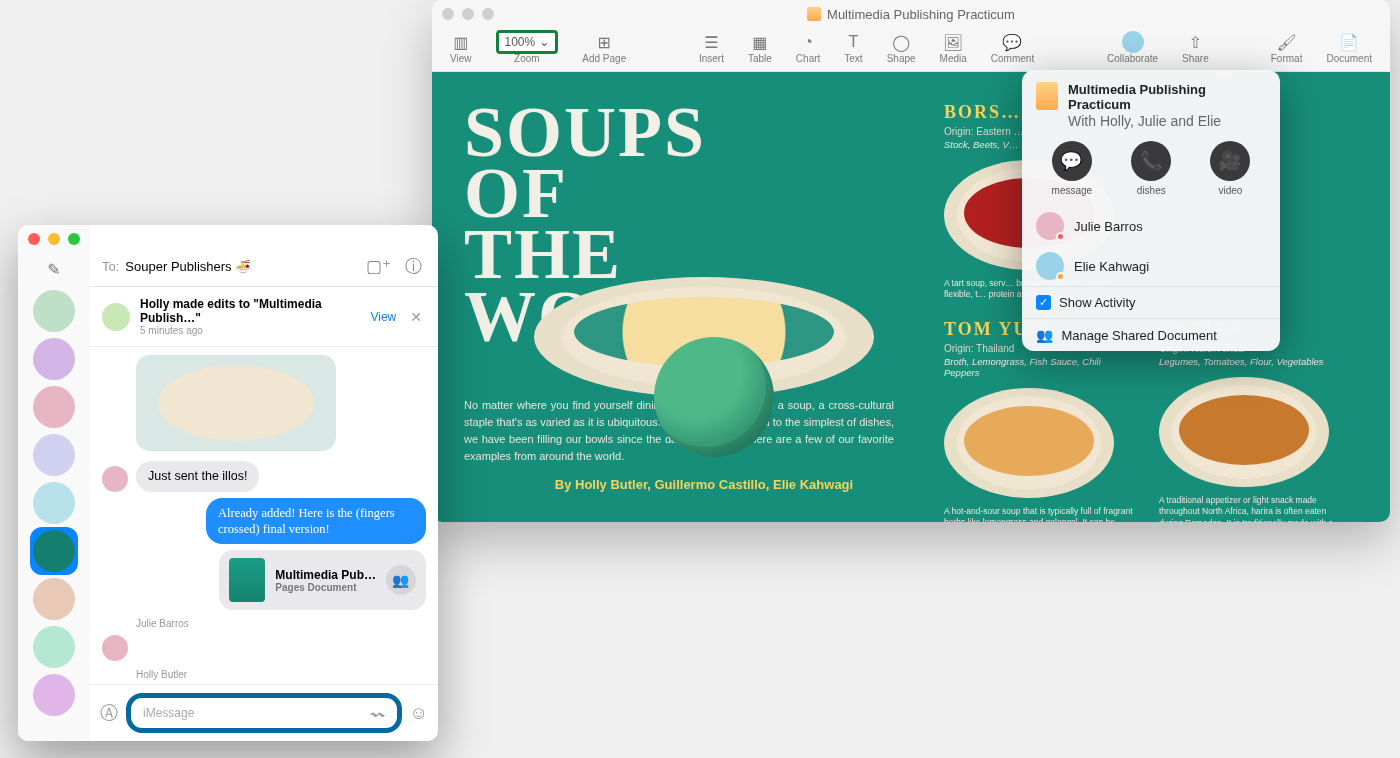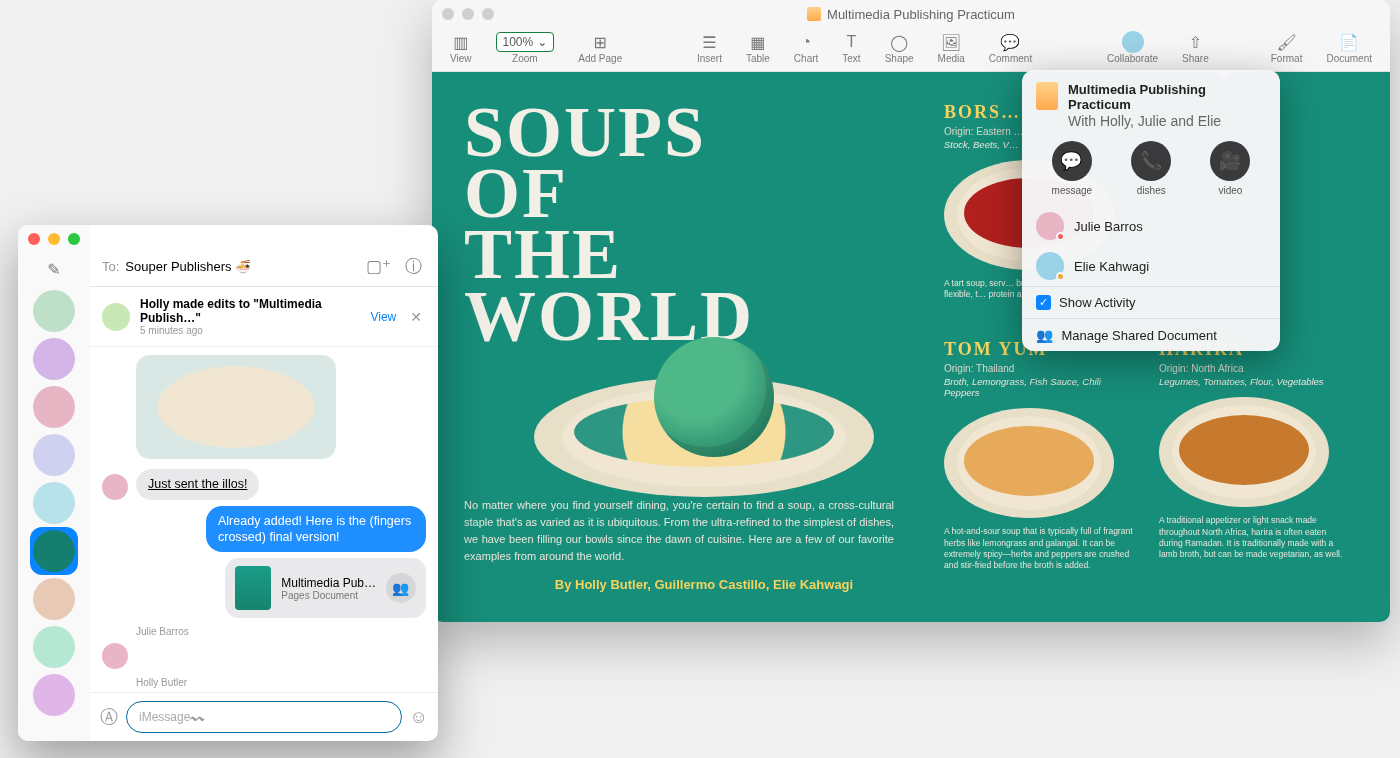--- a/index.html
+++ b/index.html
@@ -1,31 +1,31 @@
 <!DOCTYPE html>
 <html><head>
 <meta charset="utf-8">
 <style>
 * { box-sizing: border-box; margin:0; padding:0; font-family: -apple-system, BlinkMacSystemFont, "Helvetica Neue", sans-serif; }
 body { width:1400px; height:758px; background:#f0f0f0; position:relative; overflow:hidden; }
 
 
-.pages-window { position:absolute; left:432px; top:0; width:958px; height:622px; background:#fff; border-radius:10px; box-shadow:0 20px 50px rgba(0,0,0,0.25); overflow:hidden; display:flex; flex-direction:column; }
+.pages-window { position:absolute; left:432px; top:0; width:958px; height:522px; background:#fff; border-radius:10px; box-shadow:0 20px 50px rgba(0,0,0,0.25); overflow:hidden; display:flex; flex-direction:column; }
 .titlebar { height:28px; display:flex; align-items:center; justify-content:center; position:relative; background:#f6f6f6; }
 .traffic { position:absolute; left:10px; top:8px; display:flex; gap:8px; }
 .dot { width:12px; height:12px; border-radius:50%; background:#cfcfcf; }
 .titlebar .title { font-size:13px; color:#666; display:flex; align-items:center; gap:6px;}
 .title-icon { width:14px; height:14px; border-radius:2px; background:linear-gradient(#ffd28a,#ffa94d); display:inline-block; }
 
 .toolbar { height:44px; background:#f6f6f6; border-bottom:1px solid #e2e2e2; display:flex; align-items:flex-start; padding:0 10px; gap:8px; }
 .tool { display:flex; flex-direction:column; align-items:center; justify-content:center; font-size:10px; color:#7a7a7a; padding:3px 8px; cursor:pointer; }
 .tool .ticon { height:22px; display:flex; align-items:center; justify-content:center; font-size:16px; color:#7a7a7a;}
 .tool .tlabel { margin-top:0px; }
 .spacer { flex:1; }
-.zoom-box { border:1px solid #15803d; border-radius:4px; padding:2px 6px; font-size:12px; color:#555; display:flex; align-items:center; gap:4px; background:#fff;}
+.zoom-box { border:3px solid #15803d; border-radius:4px; padding:2px 6px; font-size:12px; color:#555; display:flex; align-items:center; gap:4px; background:#fff;}
 
 .canvas { flex:1; background:#178e7a; position:relative; padding:30px 32px; color:#fff; overflow:hidden; display:flex; }
 .canvas .left-col { flex:0 0 480px; display:flex; flex-direction:column; justify-content:space-between; }
 .canvas h1 { font-family: Georgia, serif; font-weight:900; font-size:72px; line-height:0.85; letter-spacing:2px; color:#f2efe6; }
 .intro { font-size:11px; line-height:1.55; text-align:justify; color:#e9e6dc; max-width:430px; }
 .byline { color:#f4d35e; font-size:13px; font-weight:700; text-align:center; margin-top:12px; }
 .bowl { width:340px; height:230px; margin:-10px auto 0; position:relative; }
 .bowl .plate { position:absolute; inset:auto 0 0 0; width:340px; height:120px; border-radius:50%; background:radial-gradient(ellipse at center, #f0e6d2 0 58%, #e8dfc8 60% 100%); }
 .bowl .globe { position:absolute; left:120px; top:0; width:120px; height:120px; border-radius:50%; background:radial-gradient(circle at 35% 30%, #4fb889 0 40%, #0f6c57 100%); box-shadow:inset -8px -10px 0 rgba(0,0,0,0.1); }
 .bowl .noodle { position:absolute; left:40px; bottom:30px; width:260px; height:70px; border-radius:50%; background:radial-gradient(circle at 50% 50%, #f6dd9a 0 60%, #178e7a 61%); opacity:0.9; }
@@ -73,31 +73,31 @@
 .notif .ntext { flex:1; font-size:12px; }
 .notif .ntext .sub { font-size:10px; color:#999; }
 .notif .view-link { color:#0a84ff; font-size:12px; cursor:pointer; }
 .notif .x { color:#999; font-size:14px; cursor:pointer; padding:0 4px;}
 .thread { flex:1; overflow:auto; padding:8px 12px 4px; display:flex; flex-direction:column; gap:6px; }
 .msgrow { display:flex; align-items:flex-end; gap:8px; }
 .msgrow.right { flex-direction:row-reverse; }
 .msgrow .mav { width:26px; height:26px; border-radius:50%; flex-shrink:0; }
 .sender { font-size:10px; color:#999; margin:2px 0 0 34px; }
 .bubble { max-width:220px; padding:7px 12px; border-radius:16px; font-size:12.5px; line-height:1.3; }
-.bubble.gray { background:#e9e9eb; color:#000;text-decoration:underline; }
-.bubble.blue { background:#1f8fff; color:#fff; }
+.bubble.gray { background:#e9e9eb; color:#000; }
+.bubble.blue { background:#1f8fff; color:#fff;font-family:Liberation Serif, serif; }
 .attach-bubble { background:#e9e9eb; border-radius:14px; padding:8px 10px; display:flex; align-items:center; gap:10px; max-width:220px; }
 .attach-bubble .thumb { width:36px; height:44px; border-radius:4px; background:linear-gradient(#1a9e88,#16836f); flex-shrink:0; }
-.attach-bubble .atext { font-size:12px; }
+.attach-bubble .atext { font-size:12px;font-weight:bold; }
 .attach-bubble .atext .sub { font-size:10px; color:#777; }
 .attach-bubble .people-icon { width:30px; height:30px; border-radius:50%; background:#d6d6d8; display:flex; align-items:center; justify-content:center; font-size:14px;}
 .thread-image { width:200px; height:110px; border-radius:14px; background:radial-gradient(ellipse at center, #f0e6d2 0 55%, #d9e8e4 56%); margin-left:34px; margin-bottom:4px;}
 .input-row { display:flex; align-items:center; gap:8px; padding:8px 10px; border-top:1px solid #eee;}
 .input-row .app-icon { color:#999; font-size:18px; cursor:pointer;}
-.input-field { flex:1; border:1px solid #0369a1; border-radius:16px; padding:5px 12px; font-size:12px; color:#aaa; display:flex; align-items:center; justify-content:flex-start;}
+.input-field { flex:1; border:5px solid #0369a1; border-radius:16px; padding:5px 12px; font-size:12px; color:#aaa; display:flex; align-items:center; justify-content:space-between;}
 .input-field .wave { color:#999; font-size:14px;}
 </style>
 </head>
 <body>
 
 <div class="pages-window">
   <div class="titlebar">
     <div class="traffic">
       <div class="dot"></div>
       <div class="dot"></div>

